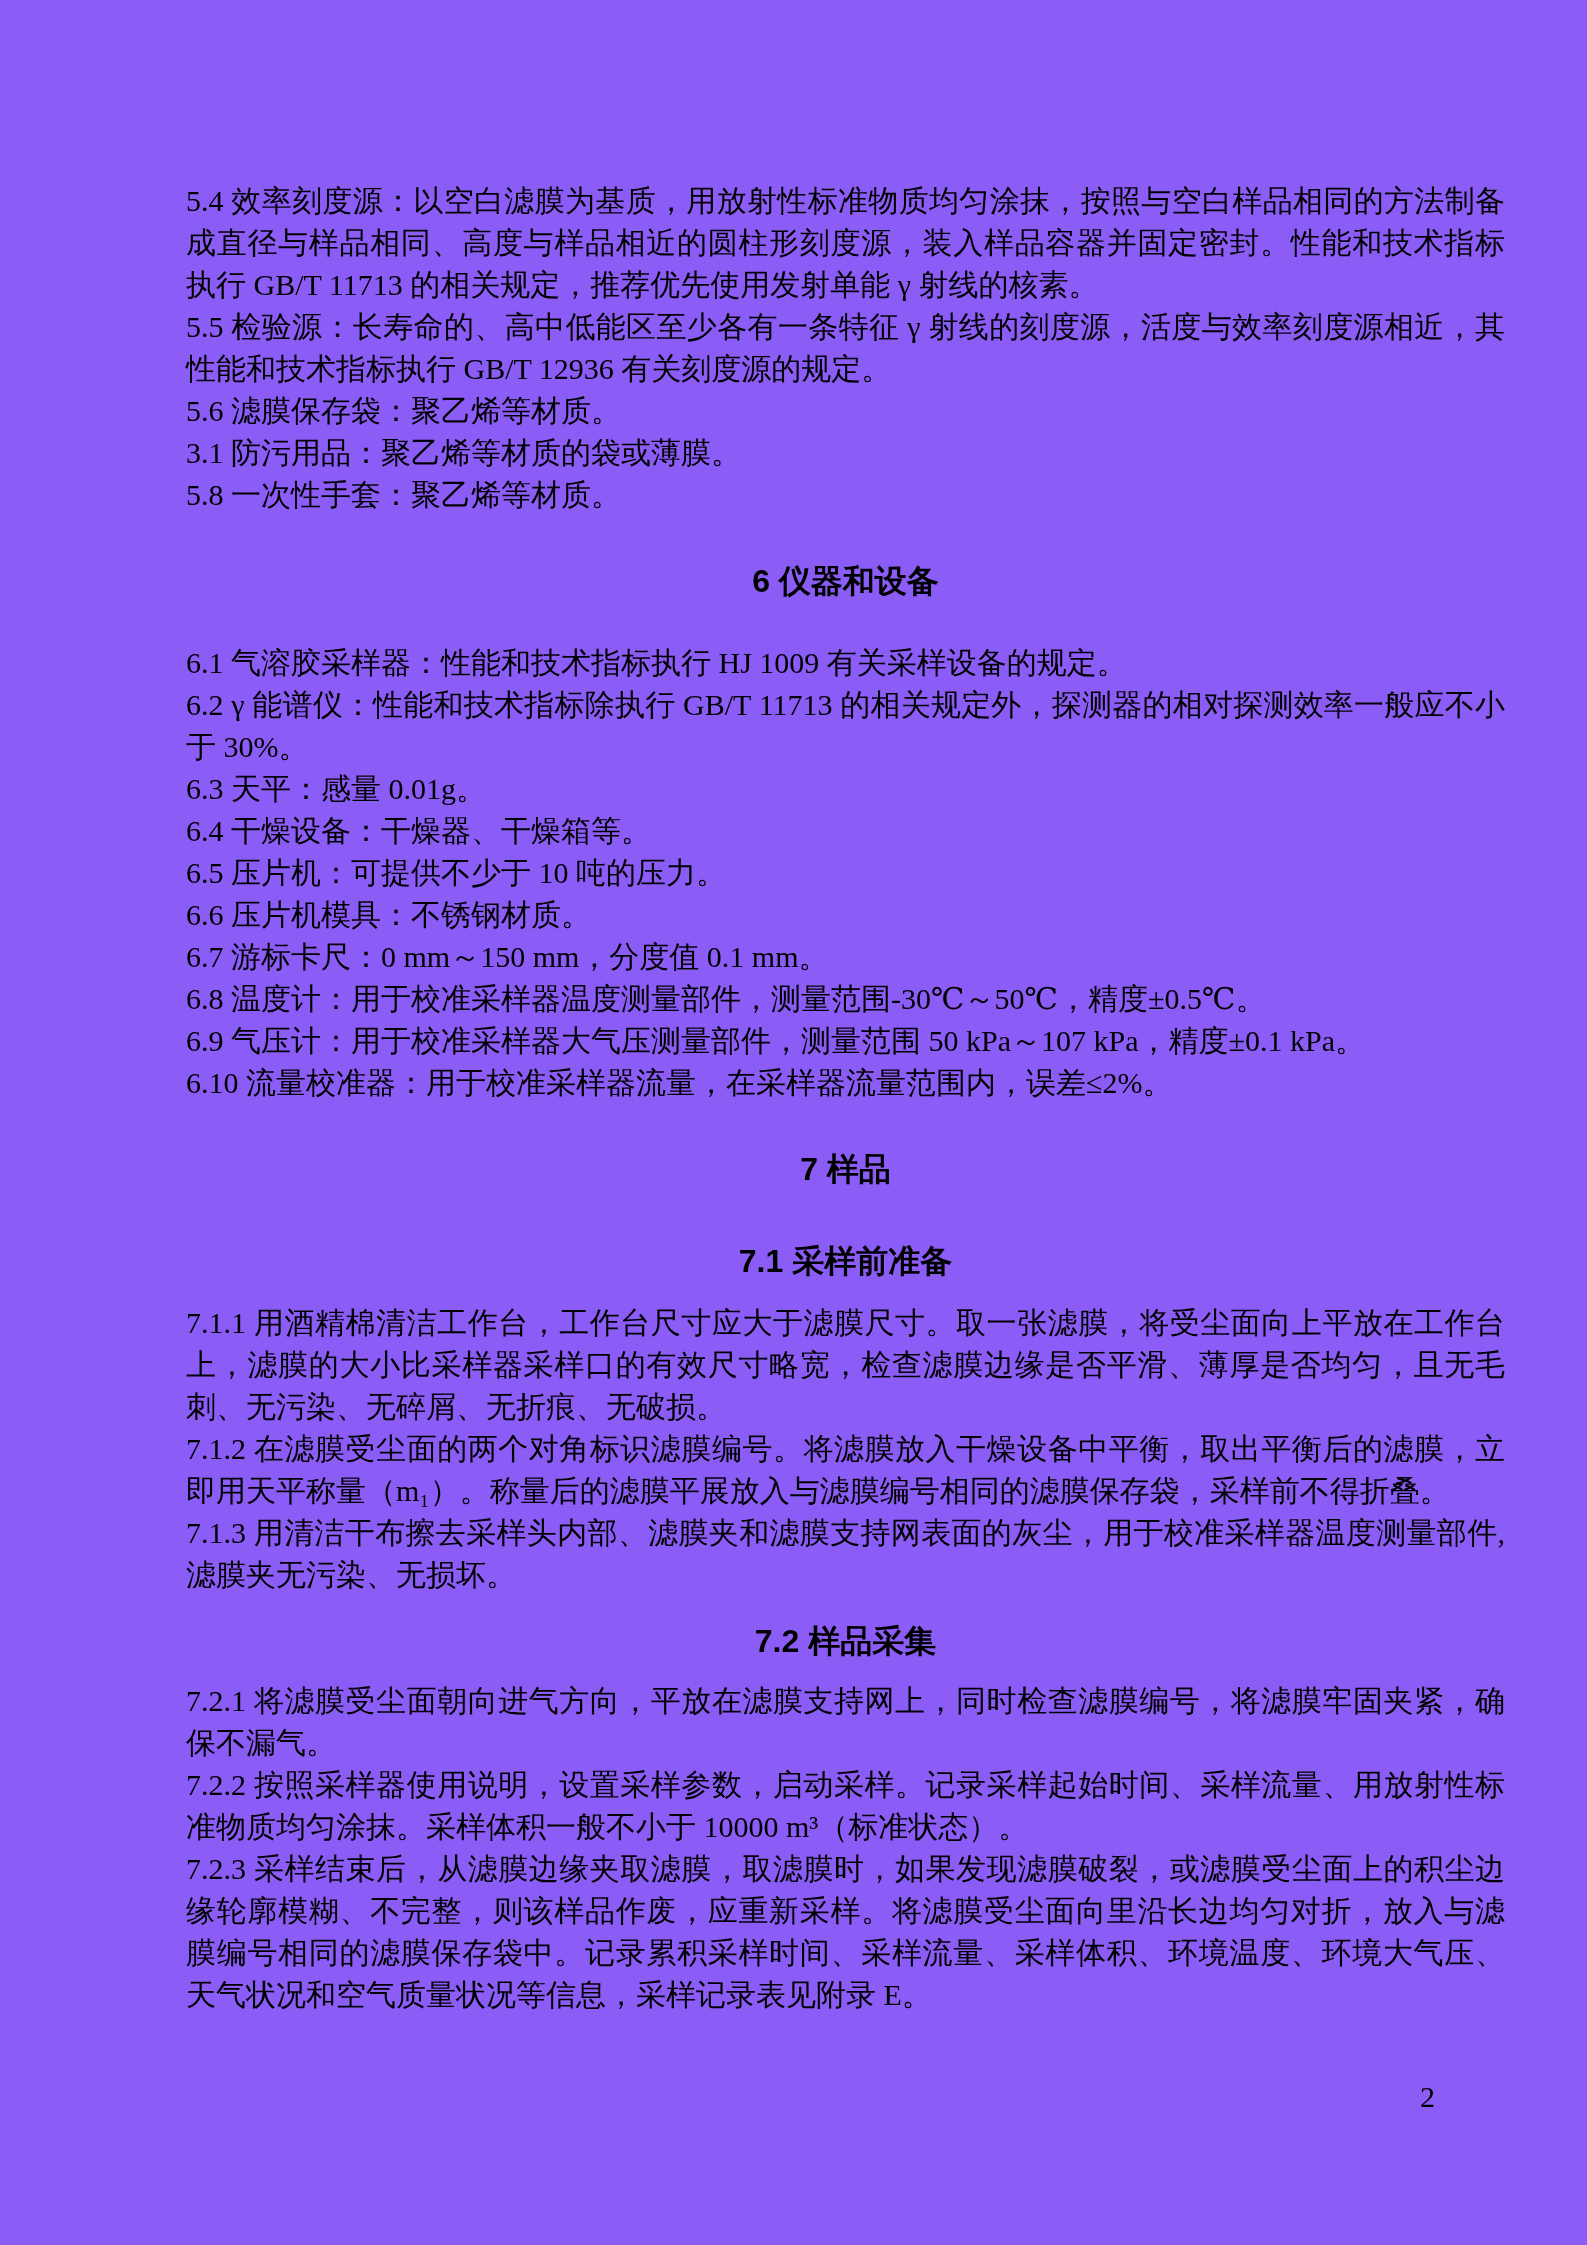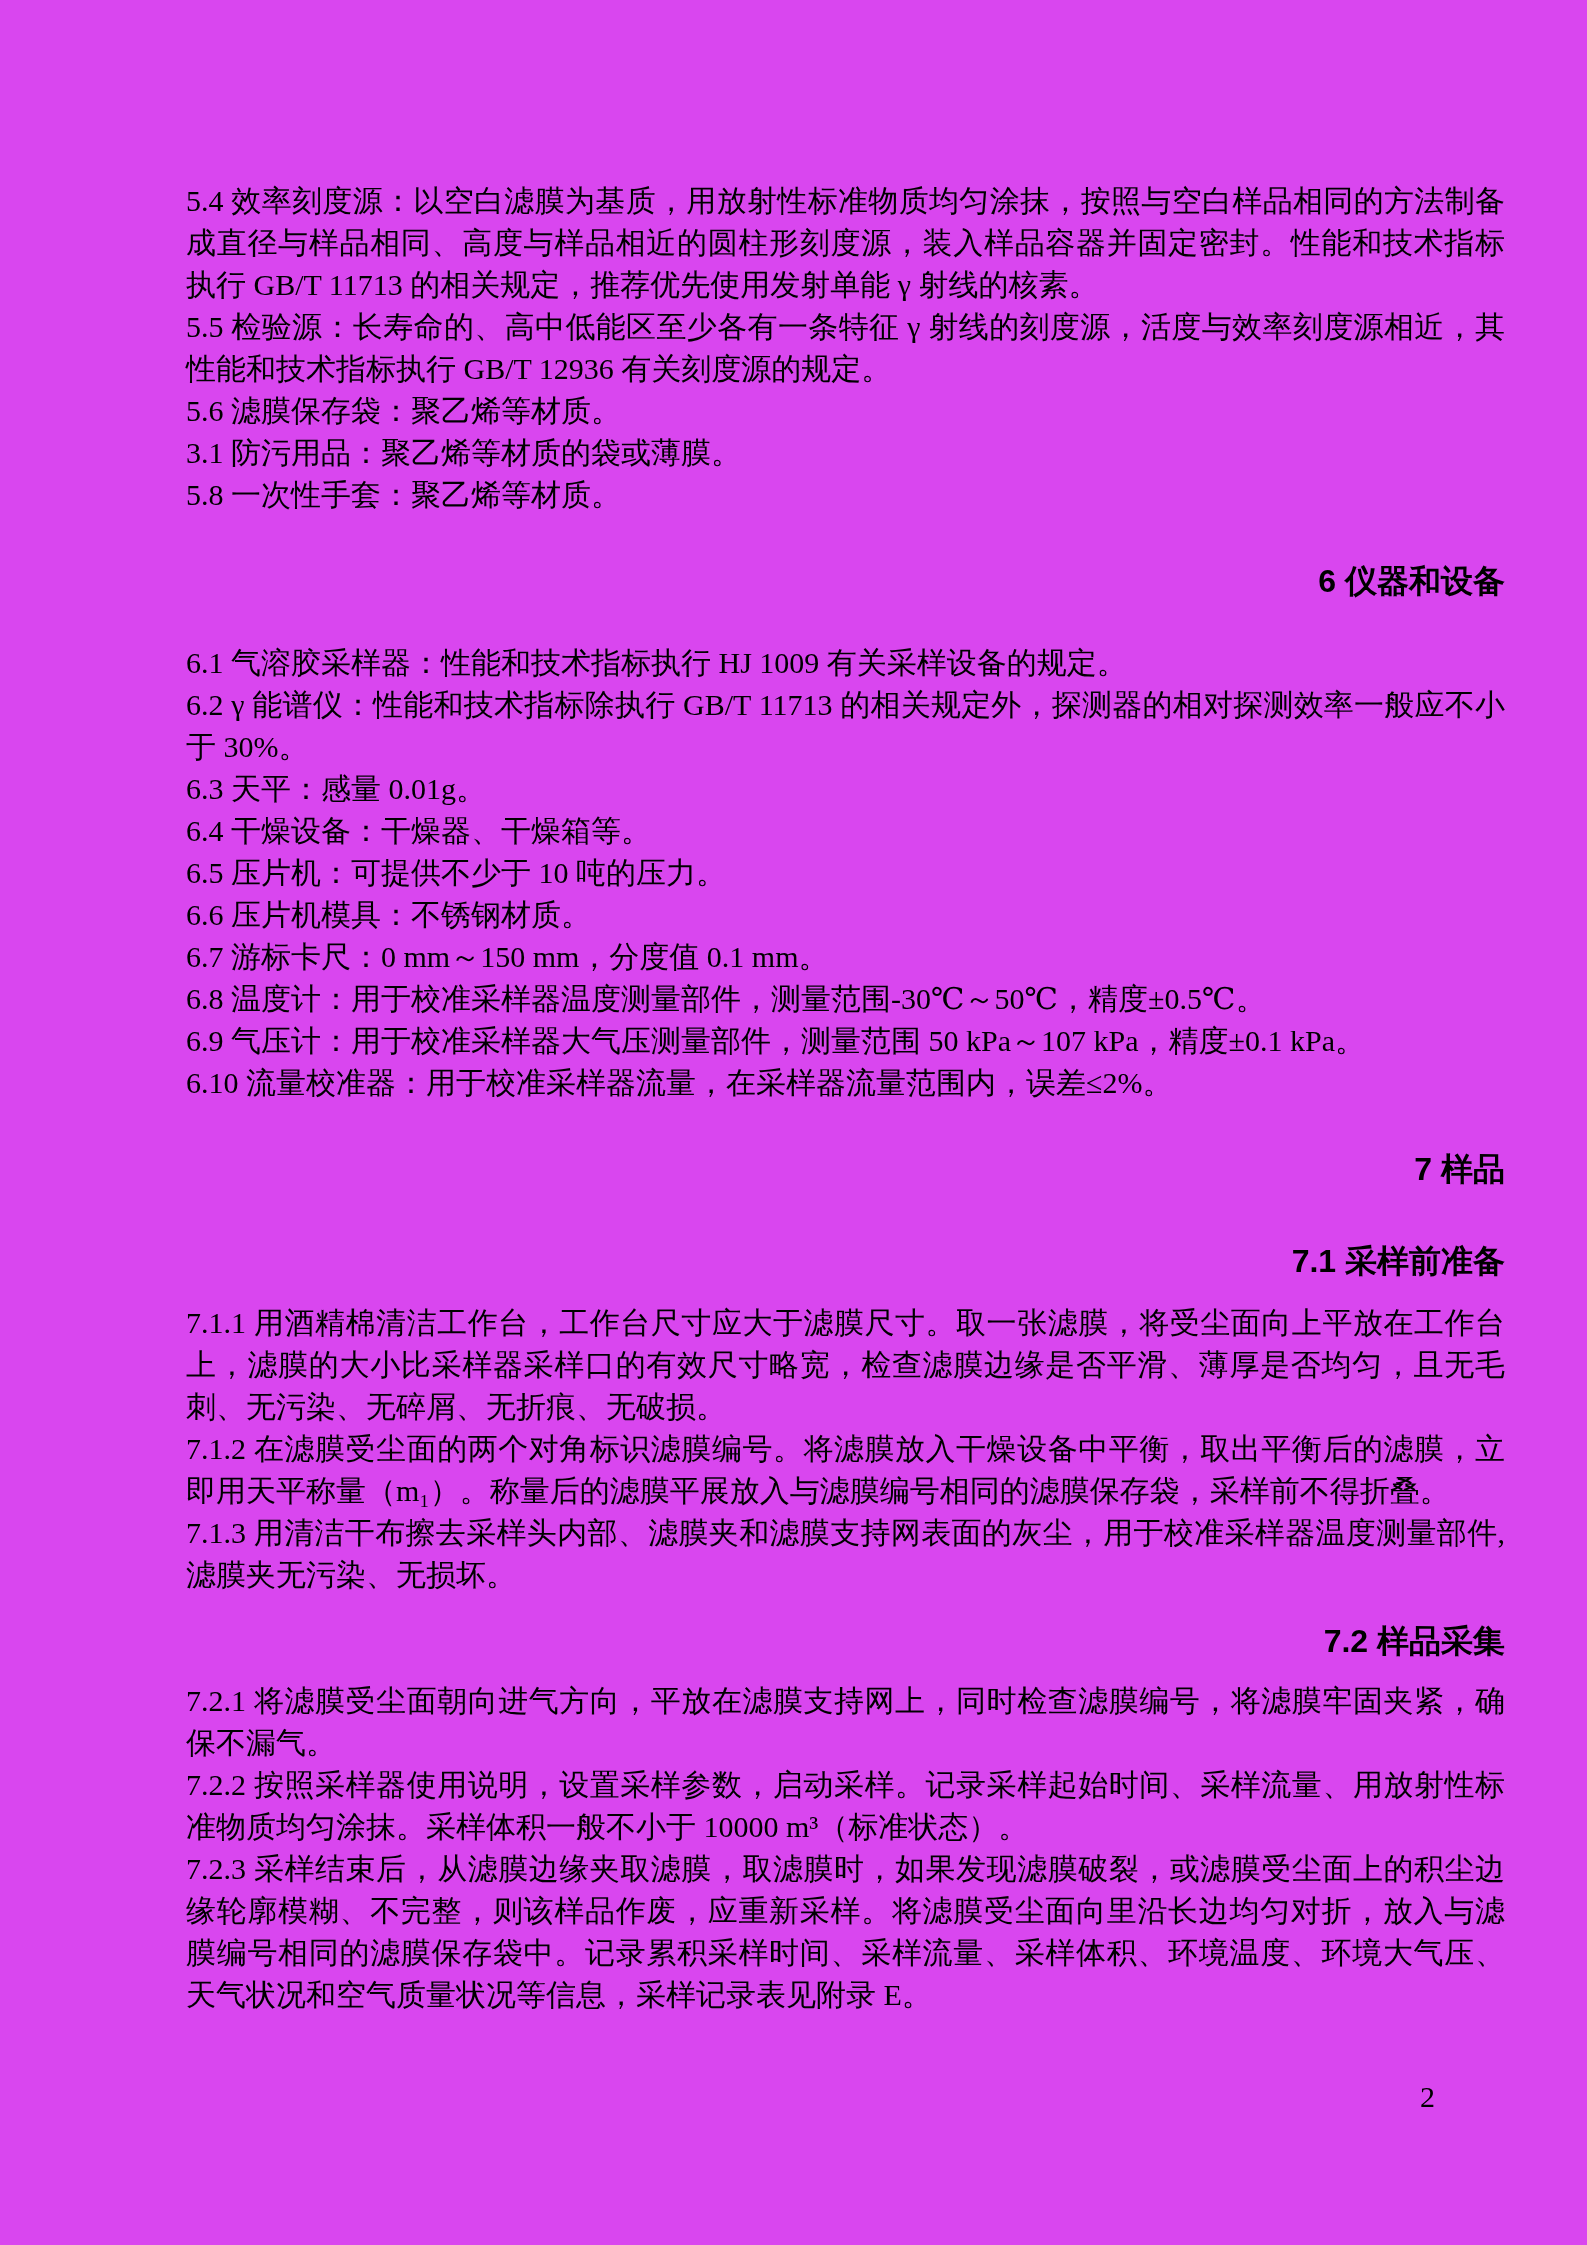--- a/index.html
+++ b/index.html
@@ -1,20 +1,20 @@
 <!DOCTYPE html>
 <html><head>
 <meta charset="utf-8">
 <style>
   html, body { margin: 0; padding: 0; background: #ffffff; }
   .page {
     position: relative;
     width: 1587px;
     height: 2245px;
-    background: #d946ef;
+    background: #8b5cf6;
     color: #000000;
     overflow: hidden;
   }
   .content {
     position: absolute;
     left: 186px;
     top: 180px;
     width: 1319px;
   }
   .content p {
@@ -25,21 +25,21 @@
     text-align: justify;
     text-align-last: left;
     color: #000000;
   }
   .content h2 {
     font-family: "Liberation Sans", "DejaVu Sans", sans-serif;
     font-weight: bold;
     font-size: 32px;
     line-height: 42px;
     color: #000000;
-    text-align: right;
+    text-align: center;
   }
   .h-6   { margin: 44px 0 40px 0; }
   .h-7   { margin: 44px 0 50px 0; }
   .h-7-1 { margin: 3px 0 20px 0; }
   .h-7-2 { margin: 24px 0 18px 0; }
   .pagenum {
     position: absolute;
     left: 1420px;
     top: 2080px;
     font-family: "Liberation Serif", "DejaVu Serif", serif;

